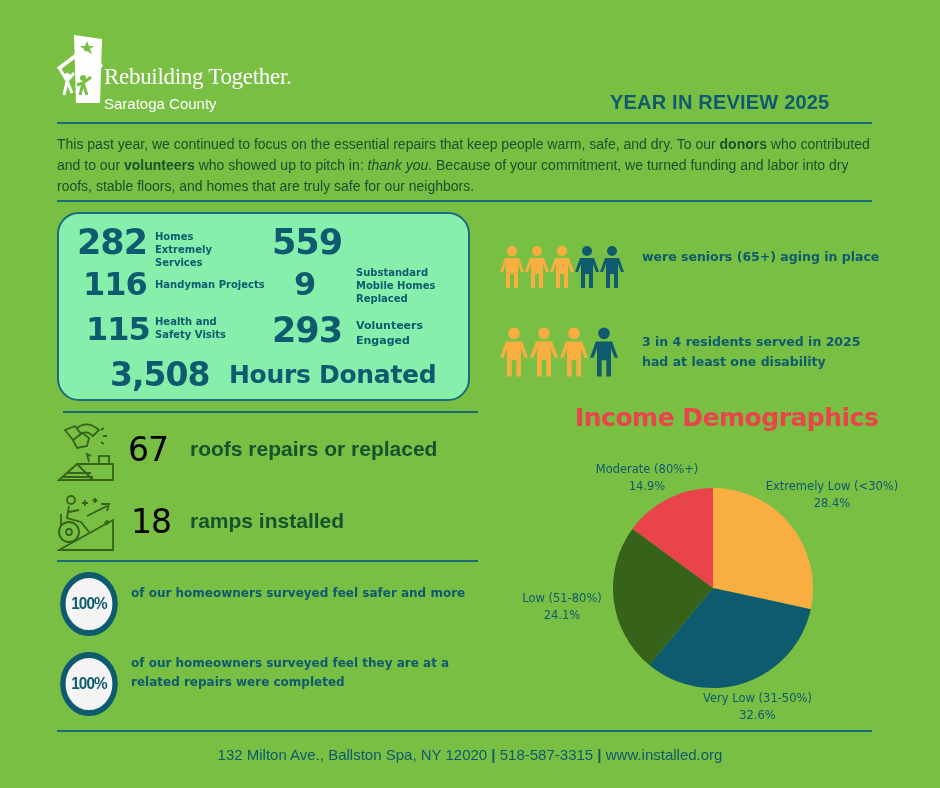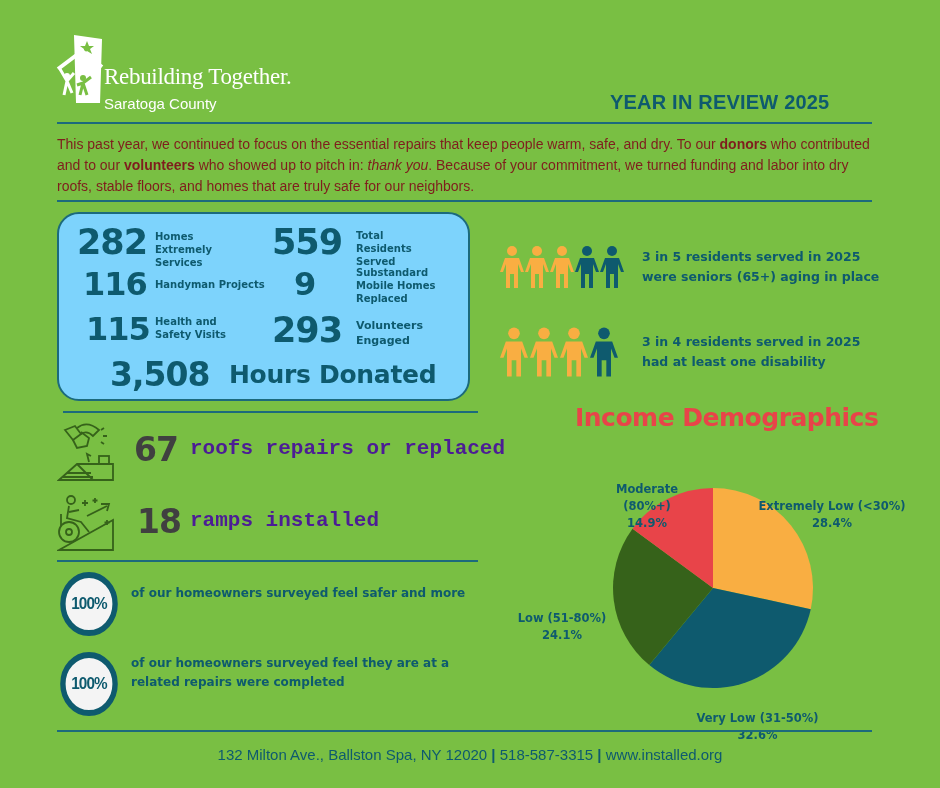--- a/index.html
+++ b/index.html
@@ -5,41 +5,41 @@
   * { box-sizing: border-box; margin: 0; padding: 0; }
   html, body { width: 940px; height: 788px; overflow: hidden; }
   body { background: #79bf43; font-family: "Liberation Sans", sans-serif; color: #0e5a6e; position: relative; }
   .abs { position: absolute; }
   .rule { position: absolute; height: 2px; background: #1c6a7c; }
   .logo-text { left: 104px; top: 64px; font-family: "Liberation Serif", serif; color: #fff; font-size: 23px; letter-spacing: -0.3px; }
   .logo-sub { left: 104px; top: 95px; color: #fff; font-size: 15px; }
 
   .title { left: 610px; top: 91px; font-size: 20px; font-weight: bold; color: #0e5a6e; letter-spacing: 0.2px; }
 
-  .intro { left: 57px; top: 134px; width: 830px; font-size: 14px; line-height: 21px; color: #7f1d1d; }
+  .intro { left: 57px; top: 134px; width: 830px; font-size: 14px; line-height: 21px; color: #14532d; }
   .intro b { font-weight: bold; }
   .intro i { font-style: italic; }
 
   
-  .card { left: 57px; top: 212px; width: 413px; height: 189px; background: #7dd3fc; border: 2px solid #1c6a7c; border-radius: 22px; }
+  .card { left: 57px; top: 212px; width: 413px; height: 189px; background: #86efac; border: 2px solid #1c6a7c; border-radius: 22px; }
   .num { position: absolute; font-weight: bold; color: #0e5a6e; font-family: "DejaVu Sans", sans-serif; letter-spacing: -1px; }
   .lbl { position: absolute; font-weight: bold; color: #0e5a6e; font-size: 10px; line-height: 13px; font-family: "DejaVu Sans", sans-serif; }
 
   
   .people-row { display: flex; gap: 1px; align-items: flex-end; }
   .ptext { position: absolute; font-family: "DejaVu Sans", sans-serif; font-weight: bold; font-size: 12.5px; line-height: 20px; color: #0e5a6e; }
 
-  .big-num { position: absolute; font-family: "DejaVu Sans", sans-serif; font-weight: bold; font-size: 33px; color: #404040; letter-spacing: -1px; margin-left: 6px; }
-  .big-lbl { position: absolute; font-family: Liberation Mono, monospace; font-weight: bold; font-size: 21px; color: #4c1d95; }
+  .big-num { position: absolute; font-family: "DejaVu Sans", sans-serif; font-weight: normal; font-size: 33px; color: #000000; letter-spacing: -1px; }
+  .big-lbl { position: absolute; font-family: Liberation Sans, sans-serif; font-weight: bold; font-size: 21px; color: #14532d; }
 
   .circle { position: absolute; width: 64px; height: 64px; border-radius: 50%; background: #f4f4f4; border: 6px solid #0e5a6e; display: flex; align-items: center; justify-content: center; font-family: "Liberation Sans", sans-serif; font-weight: bold; font-size: 17px; color: #0e5a6e; letter-spacing: -1px; transform: scaleX(0.9); }
   .survey { position: absolute; font-family: "DejaVu Sans", sans-serif; font-weight: bold; font-size: 12px; line-height: 19px; color: #0e5a6e; }
 
   .chart-title { left: 575px; top: 403px; font-size: 25px; font-weight: bold; color: #e84449; font-family: "DejaVu Sans", sans-serif; letter-spacing: -0.5px; }
-  .pie-lbl { position: absolute; text-align: center; font-family: "DejaVu Sans", sans-serif; font-weight: bold; font-size: 11.5px; line-height: 17px; color: #0e5a6e; margin-top: 20px; }
+  .pie-lbl { position: absolute; text-align: center; font-family: "DejaVu Sans", sans-serif; font-weight: normal; font-size: 11.5px; line-height: 17px; color: #0e5a6e; }
 
   .footer { left: 0; top: 746px; width: 940px; text-align: center; font-size: 15px; color: #0e5a6e; }
   .footer b { font-weight: bold; }
 </style>
 </head>
 <body>
 
 <svg class="abs" style="left:56px;top:33px" width="50" height="72" viewBox="0 0 50 72">
   <polygon points="18,2 46,6 44,70 20,70" fill="#fff"></polygon>
   <polygon points="31,8 33,13 38,13 34,16 36,21 31,18 27,21 28,16 24,13 29,13" fill="#79bf43"></polygon>
@@ -57,21 +57,20 @@
 
 <div class="abs intro">
   <span>This past year, we continued to focus on the essential repairs that keep people warm, safe, and dry. To our </span><b>donors</b><span> who contributed and to our </span><b>volunteers</b><span> who showed up to pitch in: </span><i>thank you</i><span>. Because of your commitment, we turned funding and labor into dry roofs, stable floors, and homes that are truly safe for our neighbors.</span>
 </div>
 <div class="rule" style="left:57px;top:200px;width:815px"></div>
 
 <div class="abs card">
   <div class="num" style="left:18px;top:8px;font-size:35px">282</div>
   <div class="lbl" style="left:96px;top:16px;width:90px">Homes Extremely Services</div>
   <div class="num" style="left:213px;top:8px;font-size:35px">559</div>
-  <div class="lbl" style="left:297px;top:15px;width:85px">Total Residents Served</div>
 
   <div class="num" style="left:24px;top:51px;font-size:32px">116</div>
   <div class="lbl" style="left:96px;top:64px;width:110px">Handyman Projects</div>
   <div class="num" style="left:235px;top:51px;font-size:32px">9</div>
   <div class="lbl" style="left:297px;top:52px;width:85px">Substandard Mobile Homes Replaced</div>
 
   <div class="num" style="left:27px;top:96px;font-size:32px">115</div>
   <div class="lbl" style="left:96px;top:101px;width:100px">Health and Safety Visits</div>
   <div class="num" style="left:213px;top:96px;font-size:35px">293</div>
   <div class="lbl" style="left:297px;top:104px;width:70px;font-size:11px;line-height:15px">Volunteers Engaged</div>
@@ -96,21 +95,20 @@
   <svg width="24" height="42" viewBox="0 0 24 42">
       <circle cx="12" cy="5" r="5" fill="#0e5a6e"></circle>
       <path d="M5,12 h14 l5,14 h-3 l-3,-8 v24 h-4 v-14 h-4 v14 h-4 v-24 l-3,8 h-3z" fill="#0e5a6e"></path>
     </svg>
   <svg width="24" height="42" viewBox="0 0 24 42">
       <circle cx="12" cy="5" r="5" fill="#0e5a6e"></circle>
       <path d="M5,12 h14 l5,14 h-3 l-3,-8 v24 h-4 v-14 h-4 v14 h-4 v-24 l-3,8 h-3z" fill="#0e5a6e"></path>
     </svg>
 </div>
 <div class="ptext" style="left:642px;top:247px">
-  <div>3 in 5 residents served in 2025</div>
   <div>were seniors (65+) aging in place</div>
 </div>
 
 <div class="abs people-row" style="left:500px;top:327px;gap:2px">
   <svg width="28" height="50" viewBox="0 0 24 42">
       <circle cx="12" cy="5" r="5" fill="#f9ae42"></circle>
       <path d="M5,12 h14 l5,14 h-3 l-3,-8 v24 h-4 v-14 h-4 v14 h-4 v-24 l-3,8 h-3z" fill="#f9ae42"></path>
     </svg>
   <svg width="28" height="50" viewBox="0 0 24 42">
       <circle cx="12" cy="5" r="5" fill="#f9ae42"></circle>

